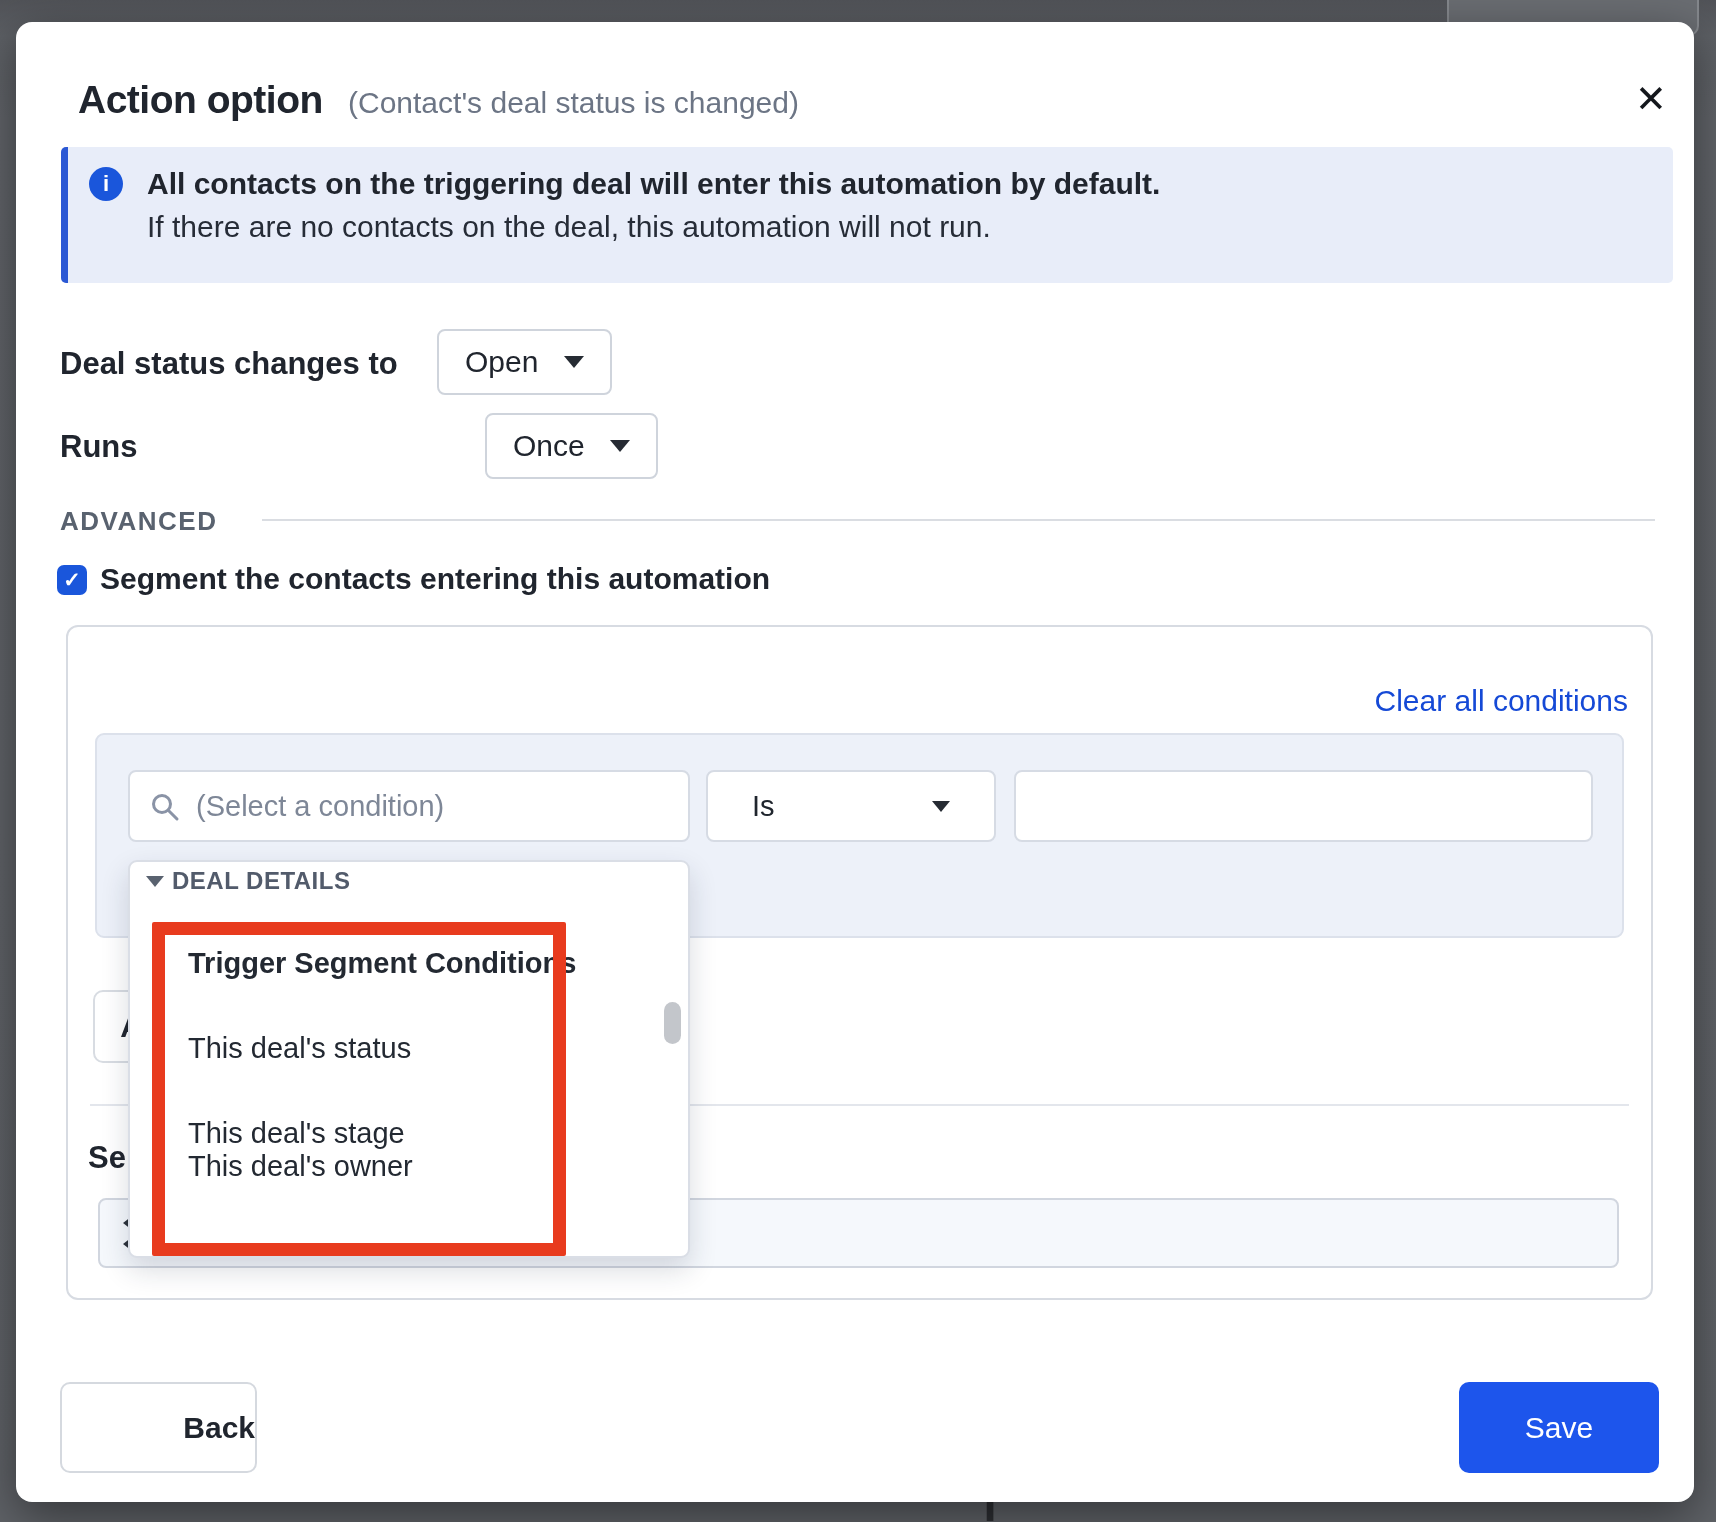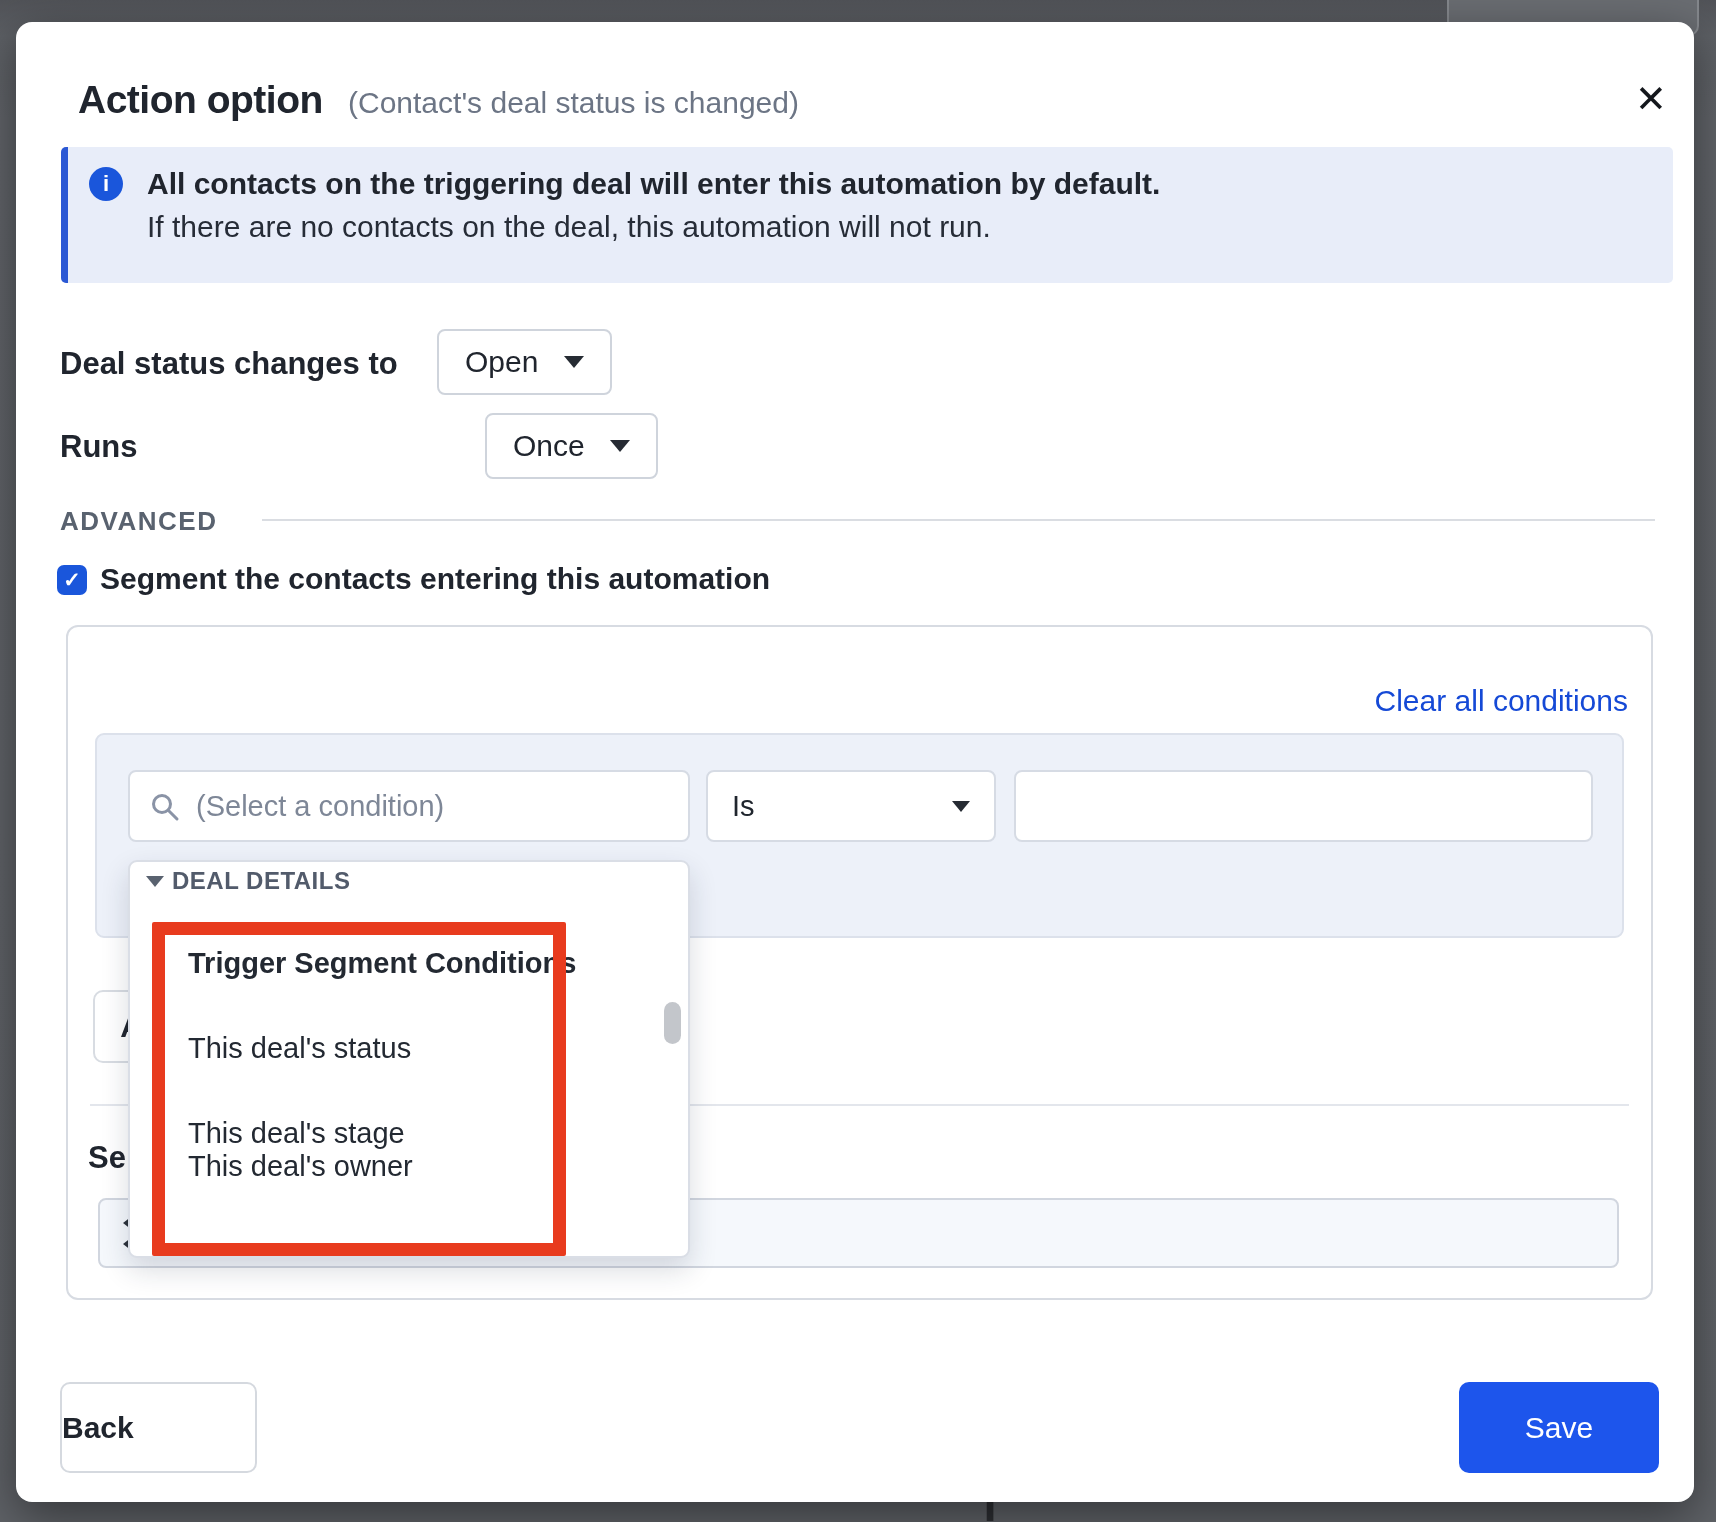--- a/index.html
+++ b/index.html
@@ -46,21 +46,21 @@
   .outer-box{position:absolute;left:50px;top:603px;width:1587px;height:675px;border:2px solid #d7dbe2;border-radius:12px;}
   .clear-link{position:absolute;left:1084px;top:662px;width:528px;text-align:right;font-size:30px;
               font-weight:400;color:#1549d6;cursor:pointer;}
   .cond-panel{position:absolute;left:79px;top:711px;width:1529px;height:205px;background:#edf1f9;
               border:2px solid #dce1eb;border-radius:9px;z-index:1;}
   .inp{position:absolute;top:748px;height:72px;background:#fff;border:2px solid #d6dbe4;border-radius:8px;z-index:1;}
   .search-inp{left:112px;width:562px;display:flex;align-items:center;padding-left:66px;
               font-size:29px;color:#7e8797;cursor:text;}
   .mag{position:absolute;left:20px;top:20px;}
   .op-select{left:690px;width:290px;display:flex;align-items:center;justify-content:space-between;
-             padding:0 24px;font-size:29px;color:#20262e;cursor:pointer;}
+             padding:0 44px;font-size:29px;color:#20262e;cursor:pointer;}
   .op-caret{width:0;height:0;border-left:9px solid transparent;border-right:9px solid transparent;
             border-top:11px solid #262b33;}
   .val-inp{left:998px;width:579px;cursor:text;}
   .and-btn{position:absolute;left:77px;top:968px;width:76px;height:73px;background:#fff;border:2px solid #d8dce2;
            border-radius:10px;display:flex;align-items:center;justify-content:center;
            font-size:30px;font-weight:700;color:#20252e;z-index:1;cursor:pointer;}
   .divider{position:absolute;left:74px;top:1082px;width:1539px;height:2px;background:#e3e6ec;z-index:1;}
   .se-label{position:absolute;left:72px;top:1118px;font-size:31px;font-weight:700;color:#20252e;z-index:1;}
   .bottom-box{position:absolute;left:82px;top:1176px;width:1521px;height:70px;background:#f5f8fc;
               border:2px solid #d1d6df;border-radius:8px;z-index:1;cursor:pointer;}
@@ -79,21 +79,21 @@
   .dd-item-0{top:925px;font-weight:700;}
   .dd-item-1{top:1010px;}
   .dd-item-2{top:1095px;}
   .dd-item-3{top:1128px;}
   .scroll-thumb{position:absolute;left:648px;top:980px;width:17px;height:42px;border-radius:9px;
                 background:#c3c6cb;z-index:6;cursor:grab;}
   .red-box{position:absolute;left:136px;top:900px;width:414px;height:334px;border:13px solid #e83b1e;
            border-radius:2px;z-index:7;}
   
   .back-btn{position:absolute;left:44px;top:1360px;width:197px;height:91px;background:#fff;
-            border:2px solid #d5d9df;border-radius:10px;display:flex;align-items:center;justify-content:flex-start;
+            border:2px solid #d5d9df;border-radius:10px;display:flex;align-items:center;justify-content:flex-end;
             font-size:30px;font-weight:700;color:#20252e;cursor:pointer;}
   .save-btn{position:absolute;left:1443px;top:1360px;width:200px;height:91px;background:#1d55ec;border:none;
             border-radius:10px;display:flex;align-items:center;justify-content:center;
             font-size:30px;font-weight:400;color:#ffffff;cursor:pointer;}
 </style>
 </head>
 <body>
 
 <div class="frame">
 

